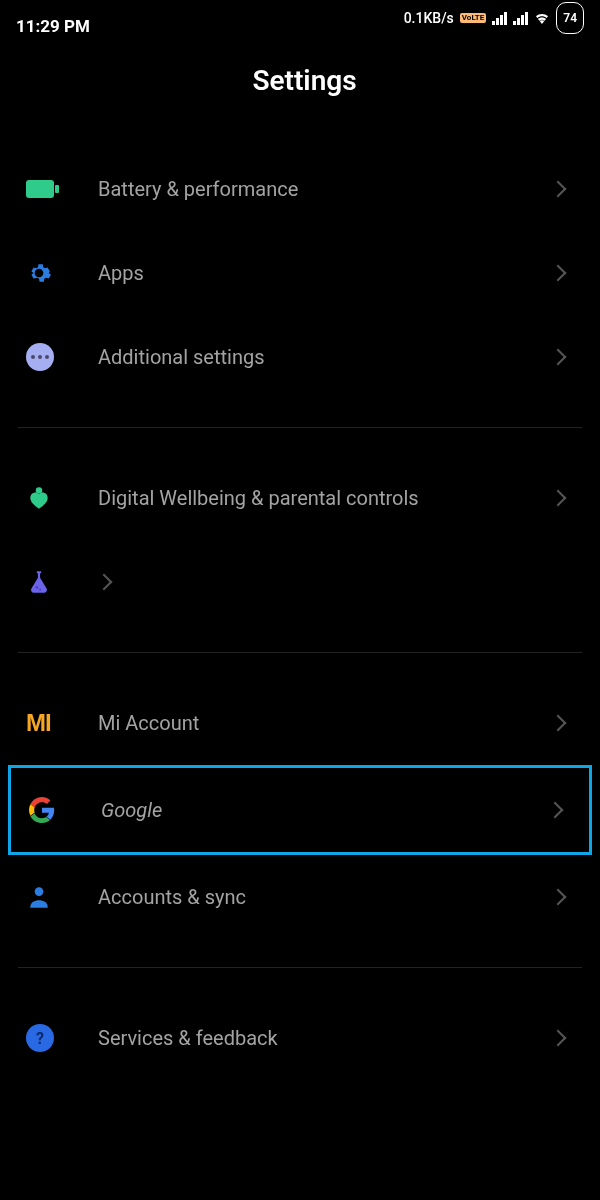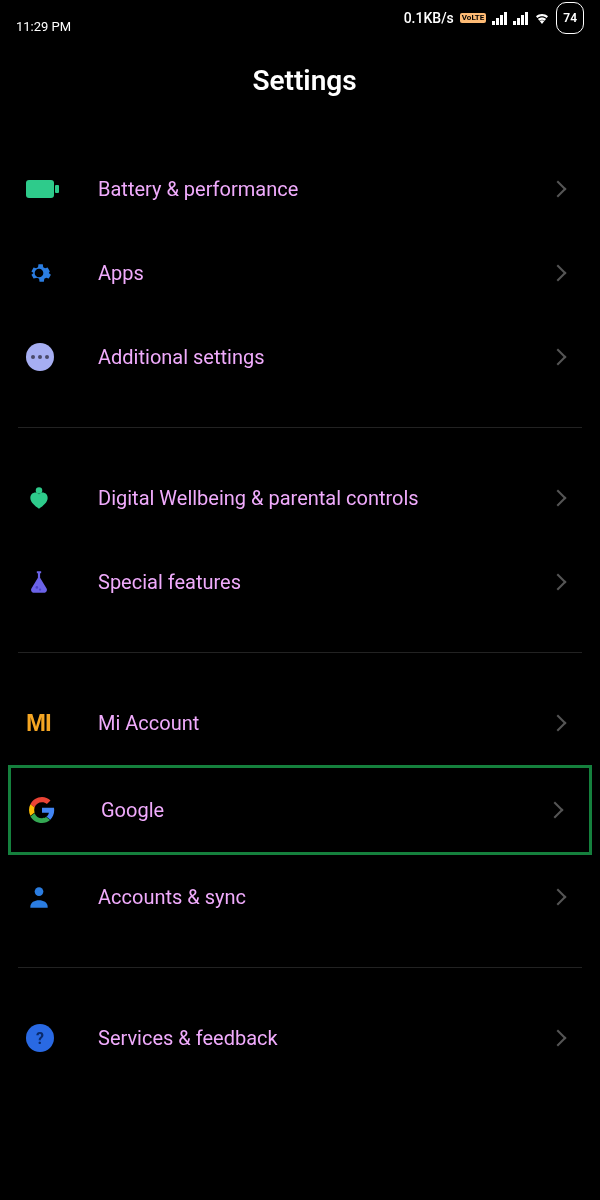--- a/index.html
+++ b/index.html
@@ -13,21 +13,21 @@
     }
     .status-bar {
       display: flex;
       justify-content: space-between;
       align-items: center;
       padding: 8px 16px;
       height: 36px;
       font-size: 16px;
       font-weight: 500;
     }
-    .status-left { font-size: 13px; font-weight: 400; margin-top: 16px; }
+    .status-left { font-size: 17px; font-weight: 700; margin-top: 16px; }
     .status-right { display: flex; align-items: center; gap: 6px; font-size: 14px; }
     .volte-badge {
       background: #fdba74;
       color: #000;
       font-size: 8px;
       font-weight: 700;
       padding: 1px 2px;
       border-radius: 2px;
       line-height: 1;
     }
@@ -63,36 +63,37 @@
       height: 36px;
       display: flex;
       align-items: center;
       margin-right: 36px;
       flex-shrink: 0;
     }
     .item .label {
       flex: 1;
       font-size: 20px;
       font-weight: 400;
-      color: #f0abfc;
+      color: #a3a3a3;
       line-height: 1.35;
     }
     .chevron {
       width: 12px; height: 12px;
       border-right: 2.5px solid #555;
       border-top: 2.5px solid #555;
       transform: rotate(45deg);
       margin-right: 10px;
       flex-shrink: 0;
     }
     .divider { height: 1px; background: #222; margin: 28px 0; }
     .highlight {
-      border: 3px solid #15803d;
+      border: 3px solid #0ea5e9;
       margin: 0 -10px;
       padding: 24px 18px;
+      font-style: italic;
     }
     
     .ic-battery { width:28px; height:18px; background:#2ecb8b; border-radius:3px; position:relative; }
     .ic-battery::after{content:"";position:absolute;right:-5px;top:5px;width:4px;height:8px;background:#2ecb8b;border-radius:1px;}
     .ic-gear { width:26px;height:26px; }
     .ic-dots { width:28px;height:28px;background:#a6aef2;border-radius:50%;display:flex;align-items:center;justify-content:center;gap:3px;}
     .ic-dots span{width:4px;height:4px;background:#4a4a6a;border-radius:50%;}
     .ic-heart { width:26px;height:26px; }
     .ic-flask { width:26px;height:28px; }
     .ic-mi { font-size:24px;font-weight:700;color:#f5a623;font-family:sans-serif;letter-spacing:-1px;}
@@ -177,21 +178,20 @@
   </div>
 
   <div class="item">
     <div class="icon-wrap">
       <svg class="ic-flask" viewBox="0 0 24 24" fill="#6b63e8">
           <path d="M10 2h4v2h-1v4l6 10c1 2-.5 4-2.5 4h-9C5.5 22 4 20 5 18l6-10V4h-1V2z"></path>
           <circle cx="10" cy="17" r="1.2" fill="#4a42c8"></circle>
           <circle cx="13" cy="19" r="1" fill="#4a42c8"></circle>
         </svg>
     </div>
-    <div class="label">Special features</div>
     <div class="chevron"></div>
   </div>
 
   <div class="divider"></div>
 
   <div class="item">
     <div class="icon-wrap">
         <span class="ic-mi">MI</span>
       </div>
     <div class="label">Mi Account</div>

